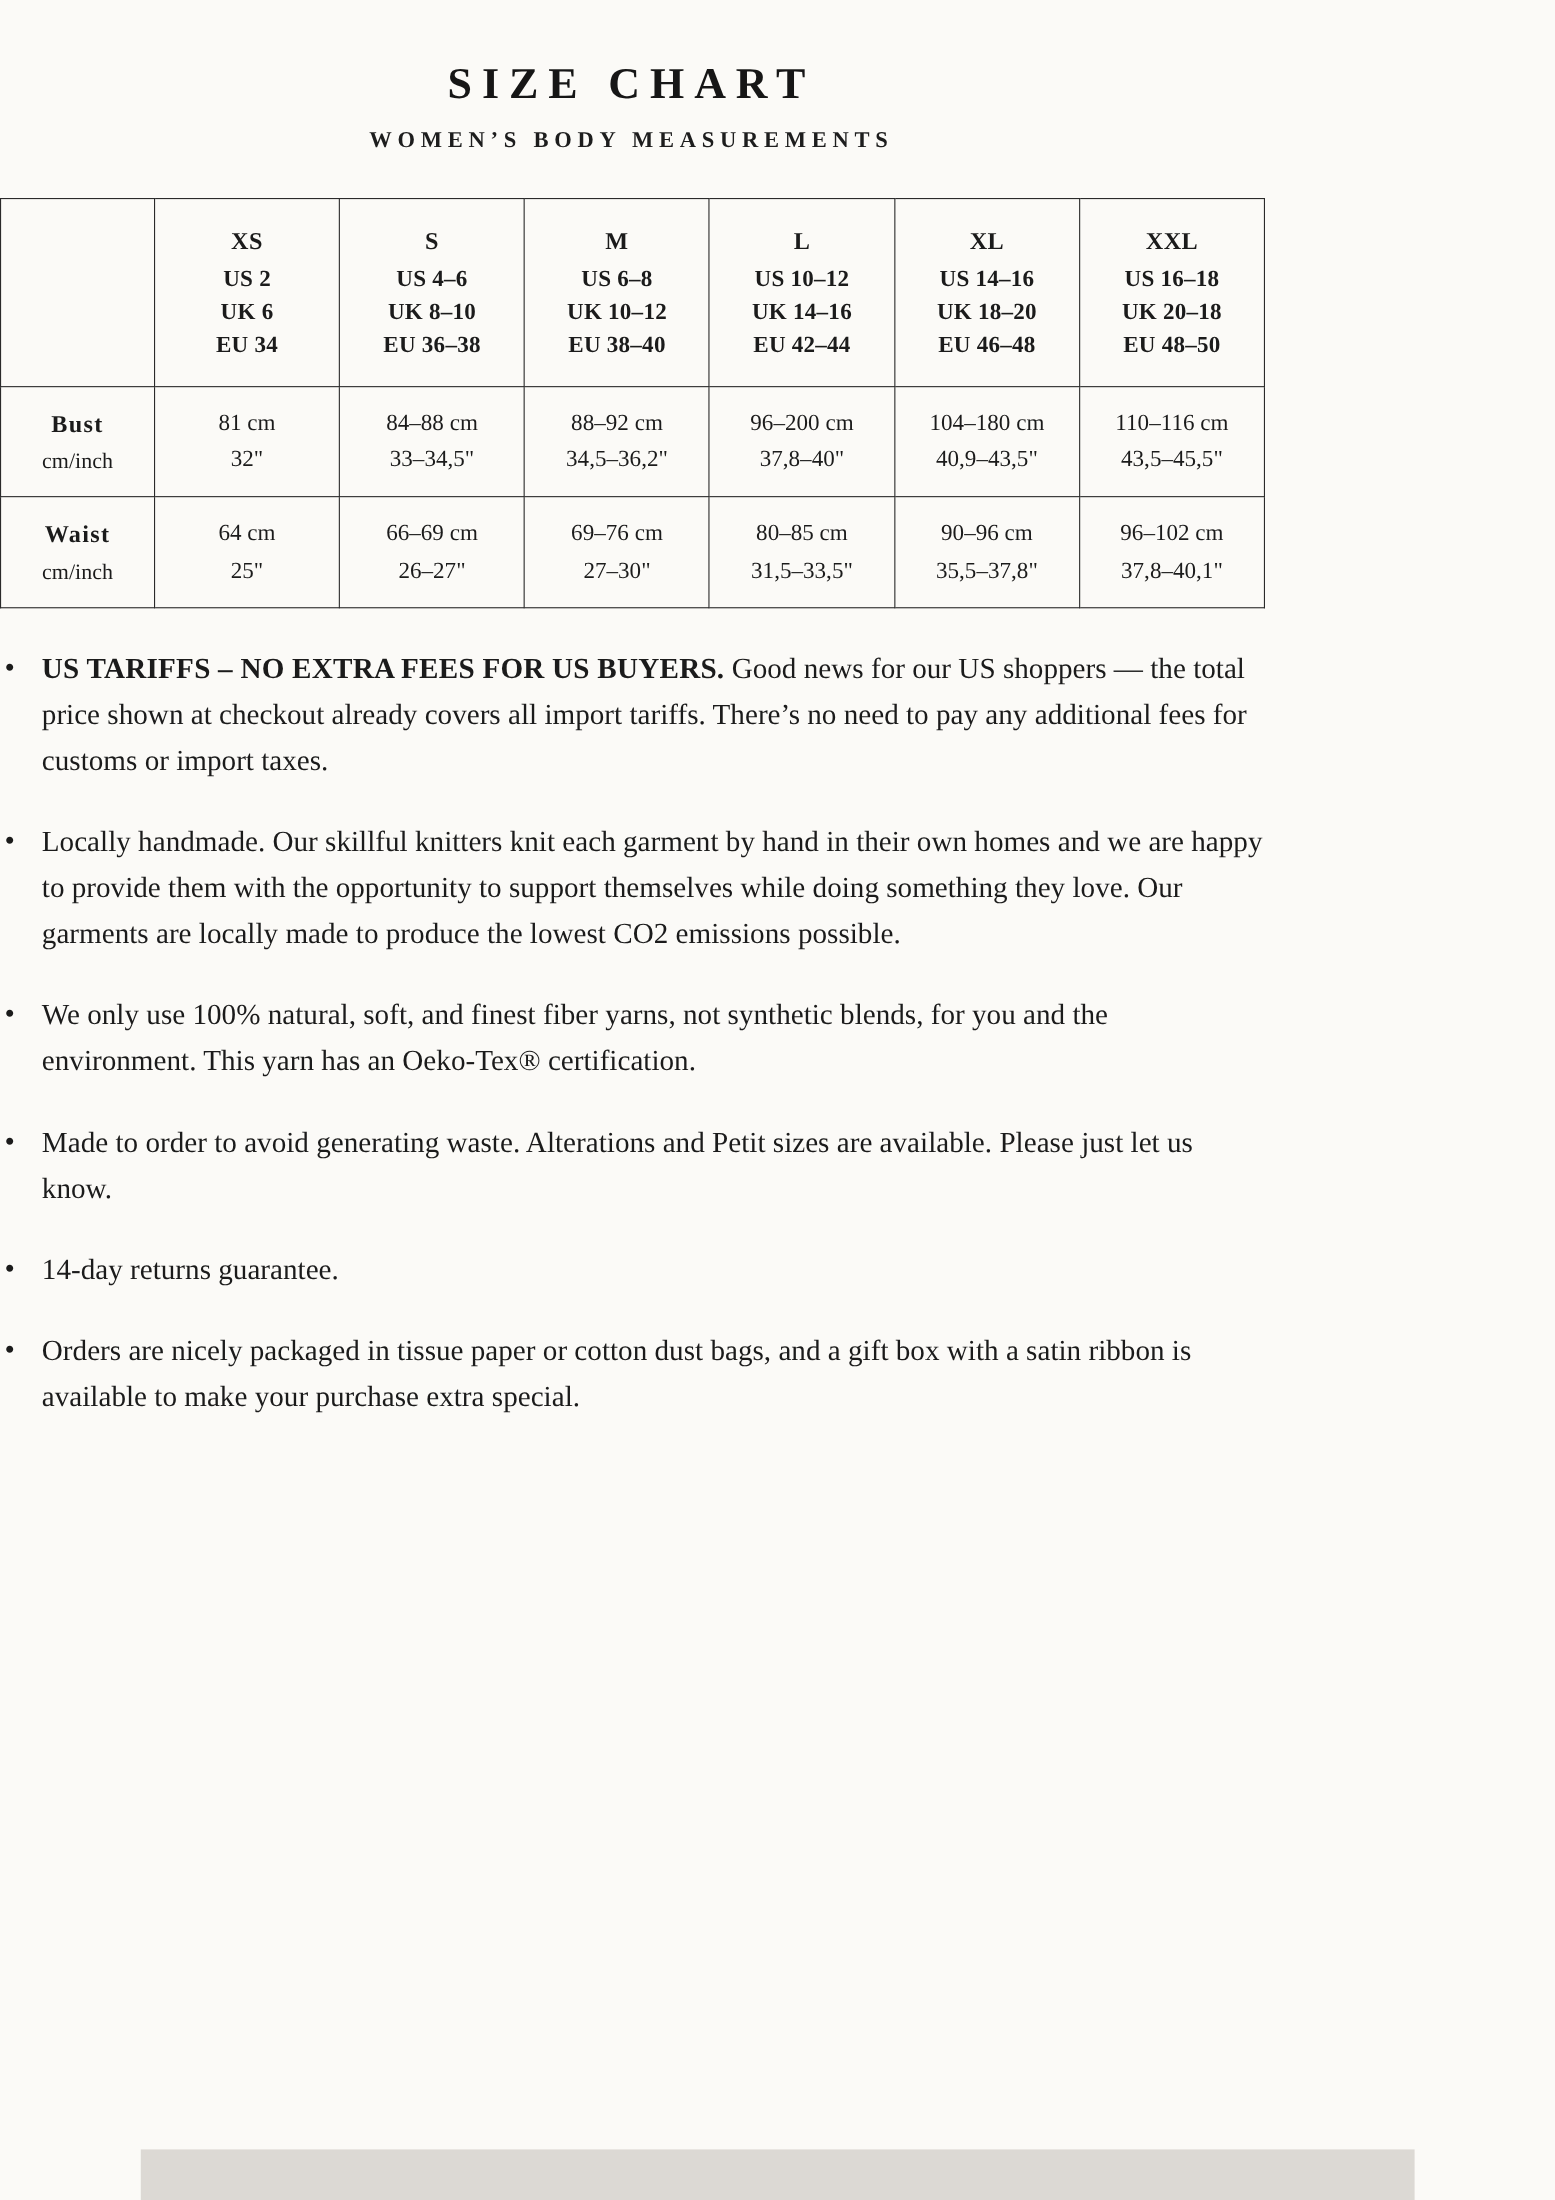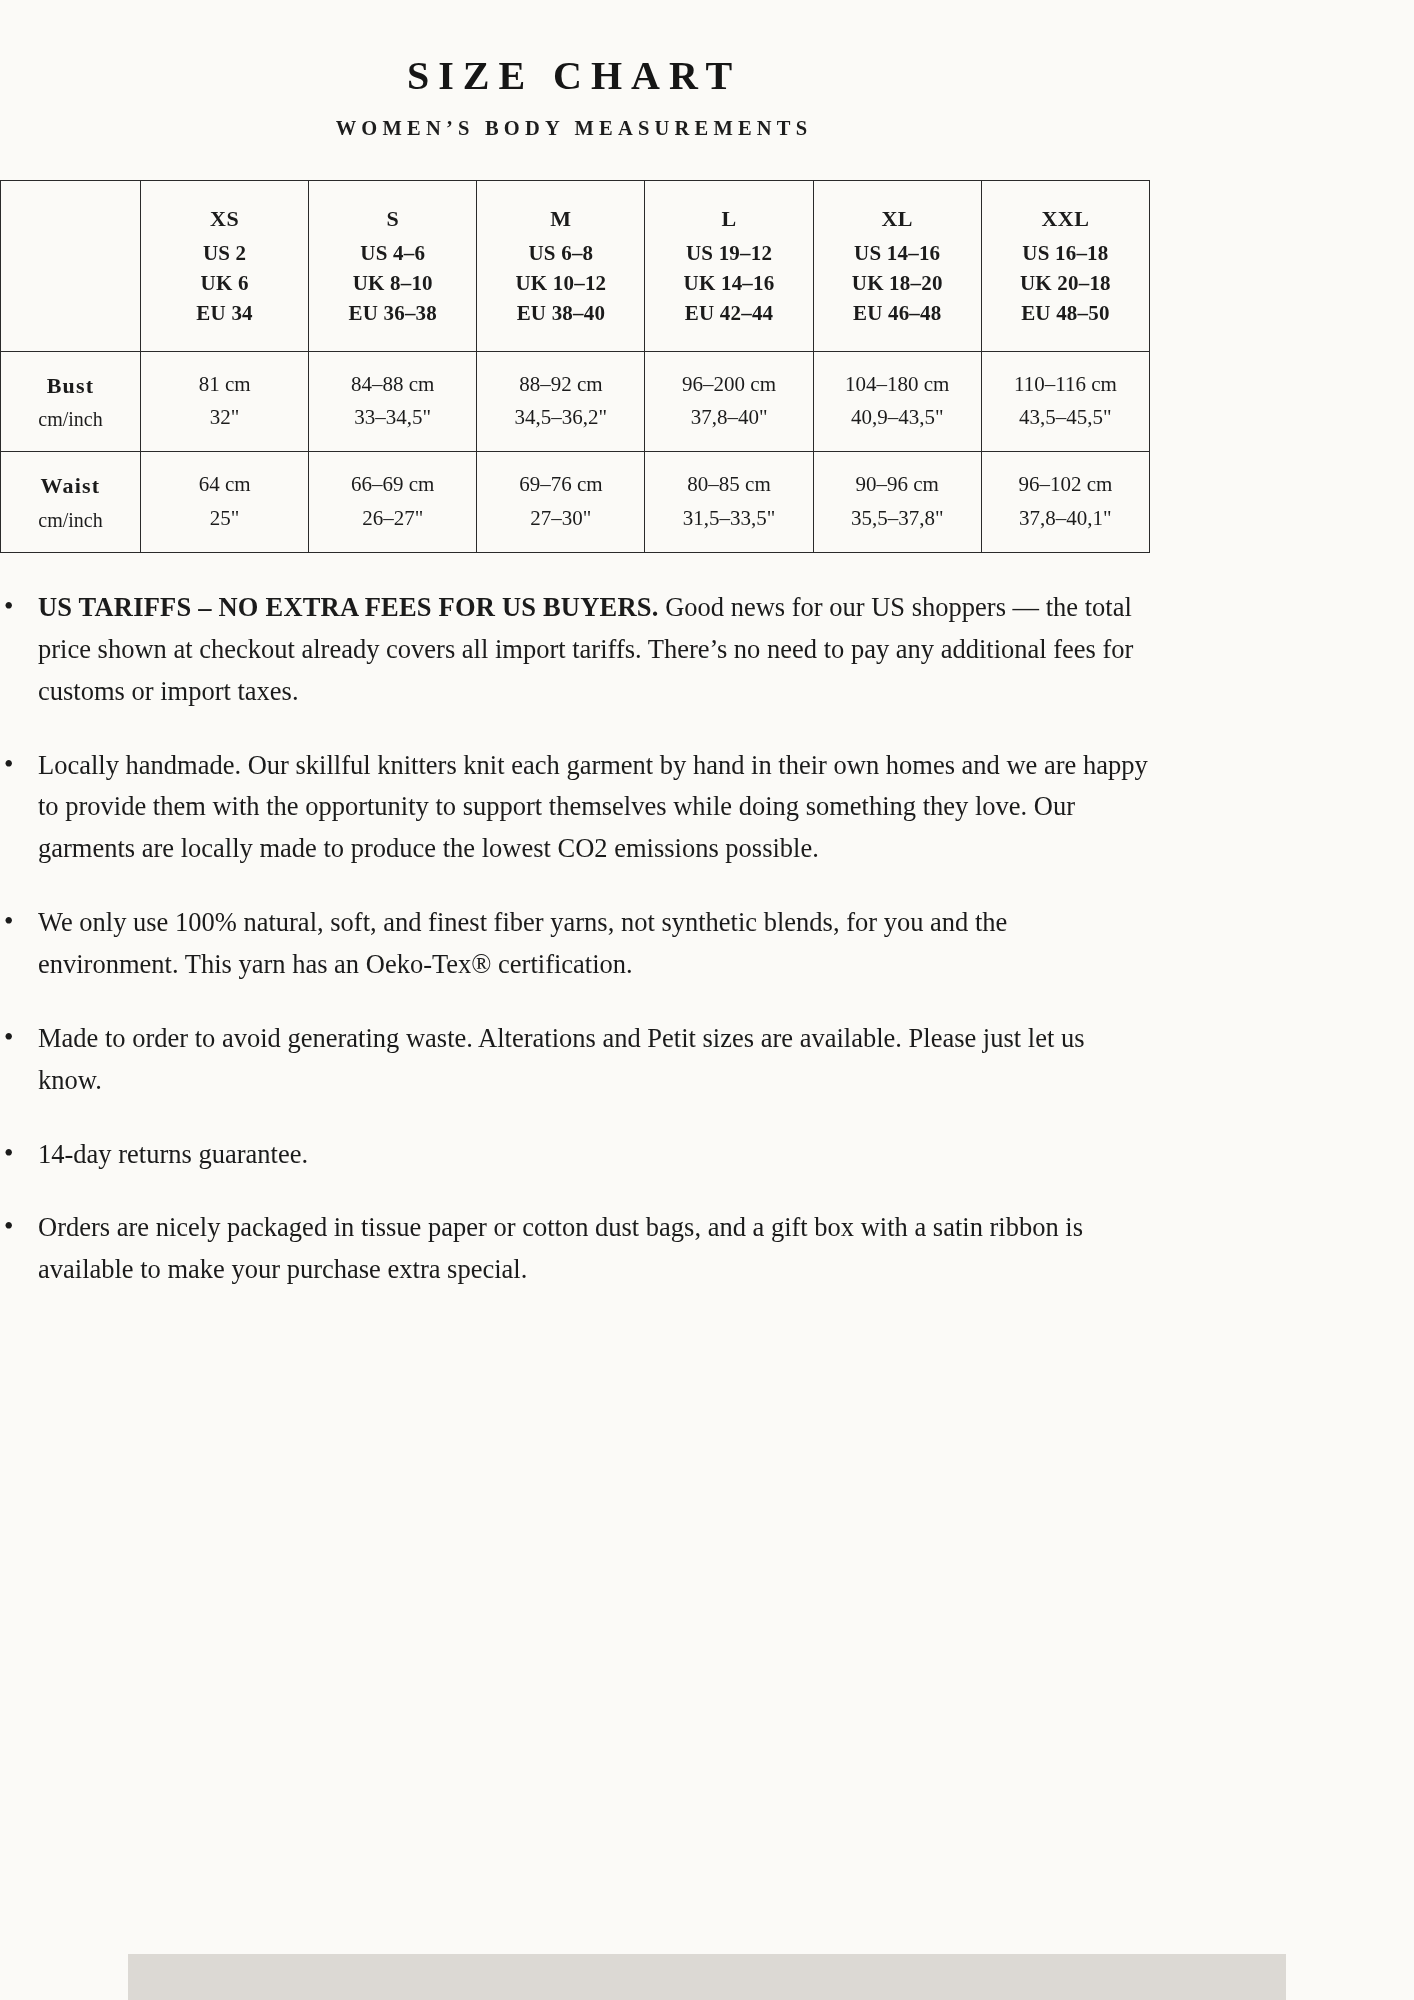--- a/index.html
+++ b/index.html
@@ -182,21 +182,21 @@
 
           <td class="head-cell">
             <span class="sz">M</span>
             <span class="ln">US 6–8</span>
             <span class="ln">UK 10–12</span>
             <span class="ln">EU 38–40</span>
           </td>
 
           <td class="head-cell">
             <span class="sz">L</span>
-            <span class="ln">US 19–12</span>
+            <span class="ln">US 10–12</span>
             <span class="ln">UK 14–16</span>
             <span class="ln">EU 42–44</span>
           </td>
 
           <td class="head-cell">
             <span class="sz">XL</span>
             <span class="ln">US 14–16</span>
             <span class="ln">UK 18–20</span>
             <span class="ln">EU 46–48</span>
           </td>

